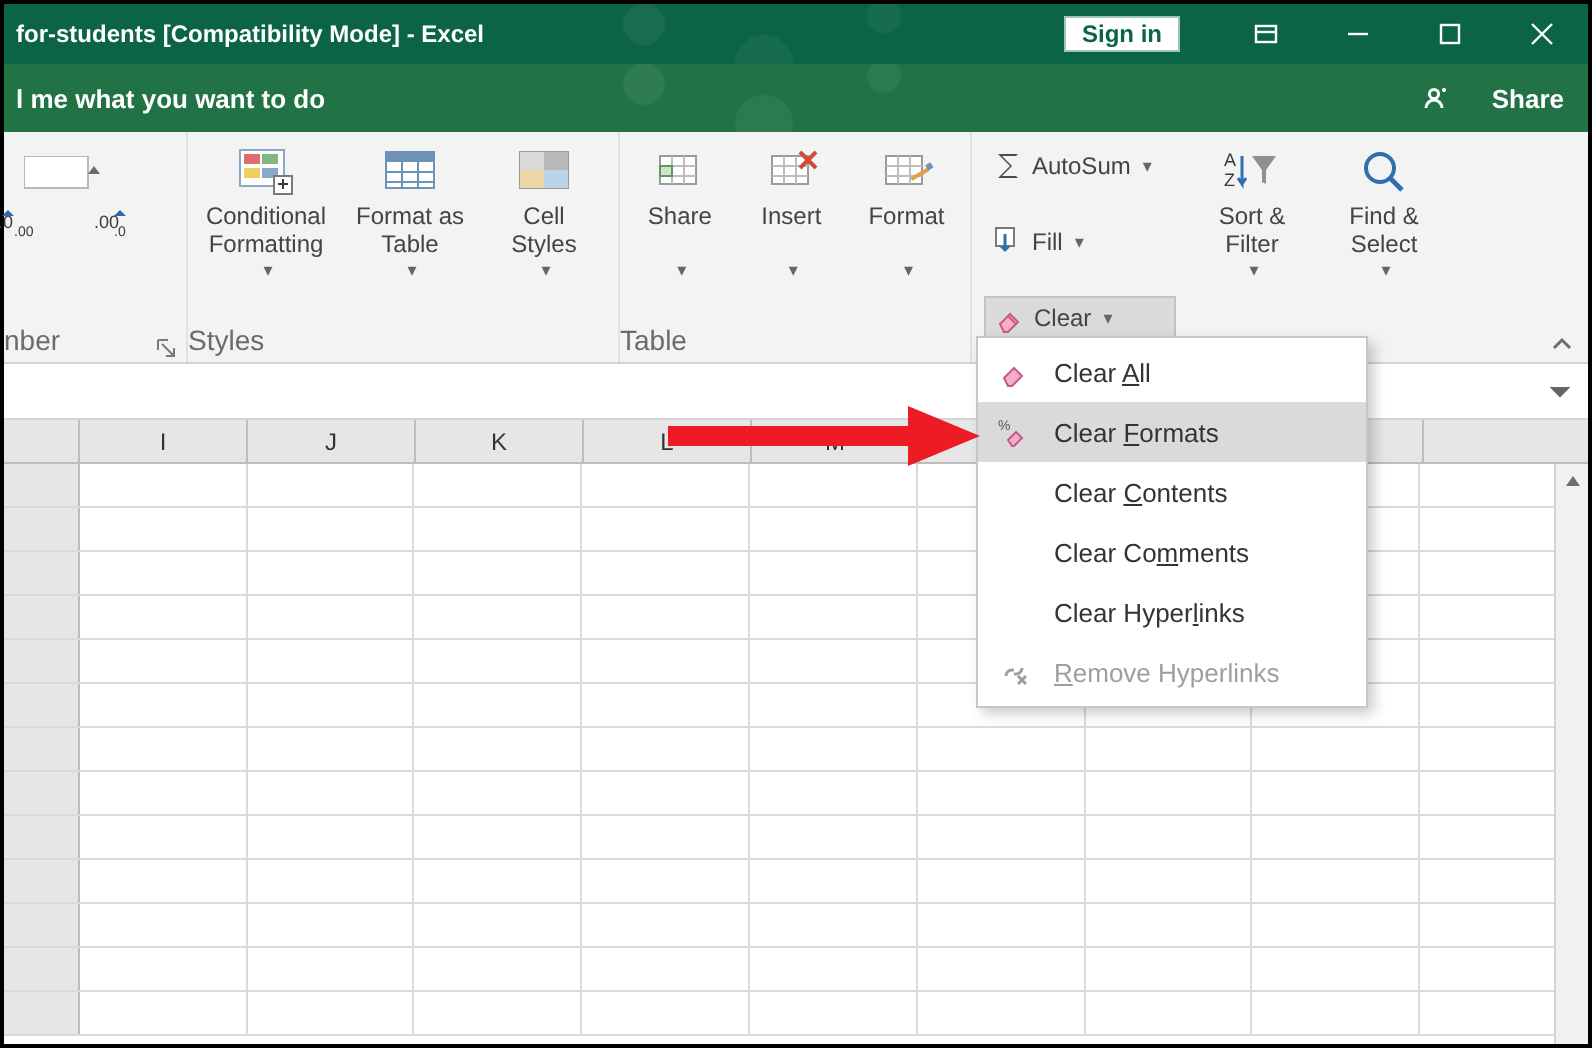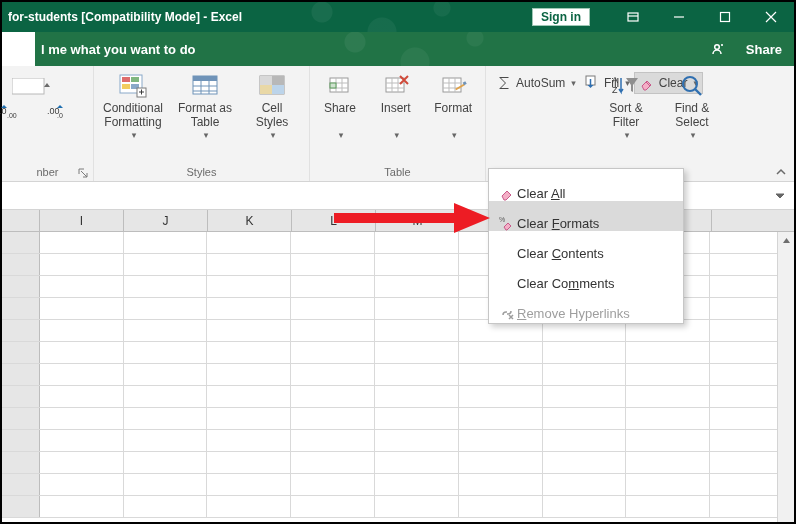--- a/index.html
+++ b/index.html
@@ -4,38 +4,38 @@
 <style>
   * { box-sizing: border-box; margin: 0; padding: 0; font-family: "Segoe UI", Tahoma, sans-serif; }
   html, body { width: 796px; height: 524px; overflow: hidden; }
   .frame { width: 796px; height: 524px; border: 2px solid #000; background: #fff; position: relative; }
   .titlebar { height: 30px; background: #0b6443; color: #fff; display: flex; align-items: center; font-size: 12px; }
   .titlebar .title-text { padding-left: 6px; flex: 0 0 auto; }
   .titlebar .spacer { flex: 1 1 auto; }
   .titlebar .sign-in { background: #fff; color: #0b6443; font-size: 12px; padding: 1px 8px; border: 1px solid #9fc7b5; margin-right: 20px; }
   .titlebar .winbtn { width: 46px; height: 30px; display: inline-flex; align-items: center; justify-content: center; color:#fff; }
   .titlebar .winbtn svg { width: 12px; height: 12px; stroke: #fff; stroke-width: 1.2; fill: none; }
-  .tellme { height: 34px; background: #217346; color: #fff; display: flex; align-items: center; justify-content: space-between; padding: 0 12px 0 6px; font-size: 13px; margin-left: 33px; }
+  .tellme { height: 34px; background: #217346; color: #fff; display: flex; align-items: center; justify-content: space-between; padding: 0 12px 0 6px; font-size: 13px; }
   .tellme .share { display: flex; align-items: center; gap: 22px; }
   .tellme .share svg { width: 14px; height: 14px; stroke: #fff; fill: none; stroke-width: 1.5; }
   
   .titlebar, .tellme { background-image: radial-gradient(circle at 320px 10px, rgba(255,255,255,0.06) 10px, transparent 11px),
                                          radial-gradient(circle at 380px 30px, rgba(255,255,255,0.05) 14px, transparent 15px),
                                          radial-gradient(circle at 440px 6px, rgba(255,255,255,0.05) 8px, transparent 9px); font-weight: bold; }
   .ribbon { height: 116px; background: #f3f3f3; border-bottom: 1px solid #d4d4d4; display: flex; position: relative; }
   .ribbon-group { display: flex; flex-direction: column; height: 100%; border-right: 1px solid #e1e1e1; }
   .ribbon-group .controls { flex: 1; display: flex; align-items: flex-start; padding: 4px 6px 0 6px; gap: 6px; }
-  .ribbon-group .glabel { text-align: center; font-size: 11px; color: #6b6b6b; padding: 2px 0 3px 0; position: relative; }
+  .ribbon-group .glabel { font-size: 14px; color: #6b6b6b; padding: 2px 0 3px 0; position: relative; }
   .ribbon-group .glabel .launcher { position: absolute; right: 4px; bottom: 2px; width: 12px; height: 12px; }
   .ribbon-group .glabel .launcher svg { width: 12px; height: 12px; stroke: #7a7a7a; fill: none; }
   .bigbtn { display: flex; flex-direction: column; align-items: center; width: 66px; text-align: center; font-size: 12px; color: #444; padding-top: 2px; }
   .bigbtn .ic { width: 32px; height: 28px; display: flex; align-items: center; justify-content: center; margin-bottom: 2px; }
   .bigbtn .ic svg { width: 28px; height: 24px; }
   .bigbtn span { line-height: 1.15; }
-  .stackcol { display: flex; flex-direction: row; gap: 0; font-size: 12px; color: #444; padding-top: 2px; }
+  .stackcol { display: flex; flex-direction: column; gap: 16px; font-size: 12px; color: #444; padding-top: 2px; }
   .stackcol .row { display: flex; align-items: center; gap: 4px; height: 22px; padding: 0 4px; }
   .stackcol .row.highlight { background: #dadada; border: 1px solid #c3c3c3; }
   .stackcol .row svg { width: 16px; height: 16px; }
   .dd { font-size: 9px; color: #666; margin-left: 2px; }
   .numcol { display:flex; flex-direction:column; gap:6px; padding-top: 8px; align-items:center; width: 48px;}
   .numcol svg { width: 40px; height: 18px; }
   .fxbar { height: 28px; border-bottom: 1px solid #d4d4d4; background:#fff; position: relative; }
   .fxbar .ddarrow { position:absolute; right: 6px; top: 6px; width: 16px; height: 16px; display:flex; align-items:center; justify-content:center; }
   .fxbar .ddarrow svg { width:10px; height:10px; stroke:#666; fill:#666; }
   .colhdr { height: 22px; background: #e6e6e6; border-bottom: 1px solid #bdbdbd; display: flex; }
@@ -46,21 +46,21 @@
   .rows .r { height: 22px; border-bottom: 1px solid #d9d9d9; display:flex; }
   .rows .r .rh { width: 38px; border-right: 1px solid #bdbdbd; background:#e6e6e6; }
   .rows .r .c { width: 84px; border-right: 1px solid #d9d9d9; }
   .vscroll { position:absolute; right:0; top:0; width:17px; height:100%; background:#f1f1f1; border-left:1px solid #d4d4d4;}
   .vscroll .arrow { height:17px; display:flex; align-items:center; justify-content:center;}
   .vscroll .arrow svg{width:9px;height:9px;fill:#6e6e6e;}
   .collapse-rbn { position:absolute; right:4px; bottom:2px; width:18px; height:14px; display:flex; align-items:center; justify-content:center;}
   .collapse-rbn svg{width:12px;height:12px;stroke:#6b6b6b;fill:none;stroke-width:1.5;}
   
   .menu { position:absolute; left: 486px; top: 166px; width: 196px; background:#fff; border:1px solid #c6c6c6; box-shadow: 3px 3px 6px rgba(0,0,0,0.2); z-index: 20; padding: 2px 0;}
-  .menu .mi { display:flex; align-items:flex-end; height: 30px; font-size: 13px; color:#333; padding: 0 12px 0 8px; }
+  .menu .mi { display:flex; align-items:center; height: 30px; font-size: 13px; color:#333; padding: 0 12px 0 8px; gap: 10px; }
   .menu .mi .mic { width: 20px; display:flex; align-items:center; justify-content:center;}
   .menu .mi .mic svg { width:16px; height:16px; }
   .menu .mi.hl { background:#dadada; }
   .menu .mi.disabled { color:#9e9e9e; }
   .ultxt { text-decoration: underline; }
   
   .redarrow { position:absolute; left: 332px; top: 199px; z-index: 30; }
   .redarrow svg { width: 158px; height: 34px; }
 </style>
 </head>
@@ -508,20 +508,24 @@
         <span>Clear <span class="ultxt">F</span>ormats</span>
       </div>
       <div class="mi">
         <span class="mic"></span>
         <span>Clear <span class="ultxt">C</span>ontents</span>
       </div>
       <div class="mi">
         <span class="mic"></span>
         <span>Clear Co<span class="ultxt">m</span>ments</span>
       </div>
+      <div class="mi">
+        <span class="mic"></span>
+        <span>Clear Hyper<span class="ultxt">l</span>inks</span>
+      </div>
       <div class="mi disabled">
         <span class="mic">
           <svg viewBox="0 0 16 16">
             <path d="M4 10a3 3 0 013-3h1M12 6a3 3 0 01-3 3h-1" fill="none" stroke="#9e9e9e" stroke-width="1.5"></path>
             <path d="M10 10l4 4M14 10l-4 4" stroke="#9e9e9e" stroke-width="1.5"></path>
           </svg>
         </span>
         <span><span class="ultxt">R</span>emove Hyperlinks</span>
       </div>
     </div>

